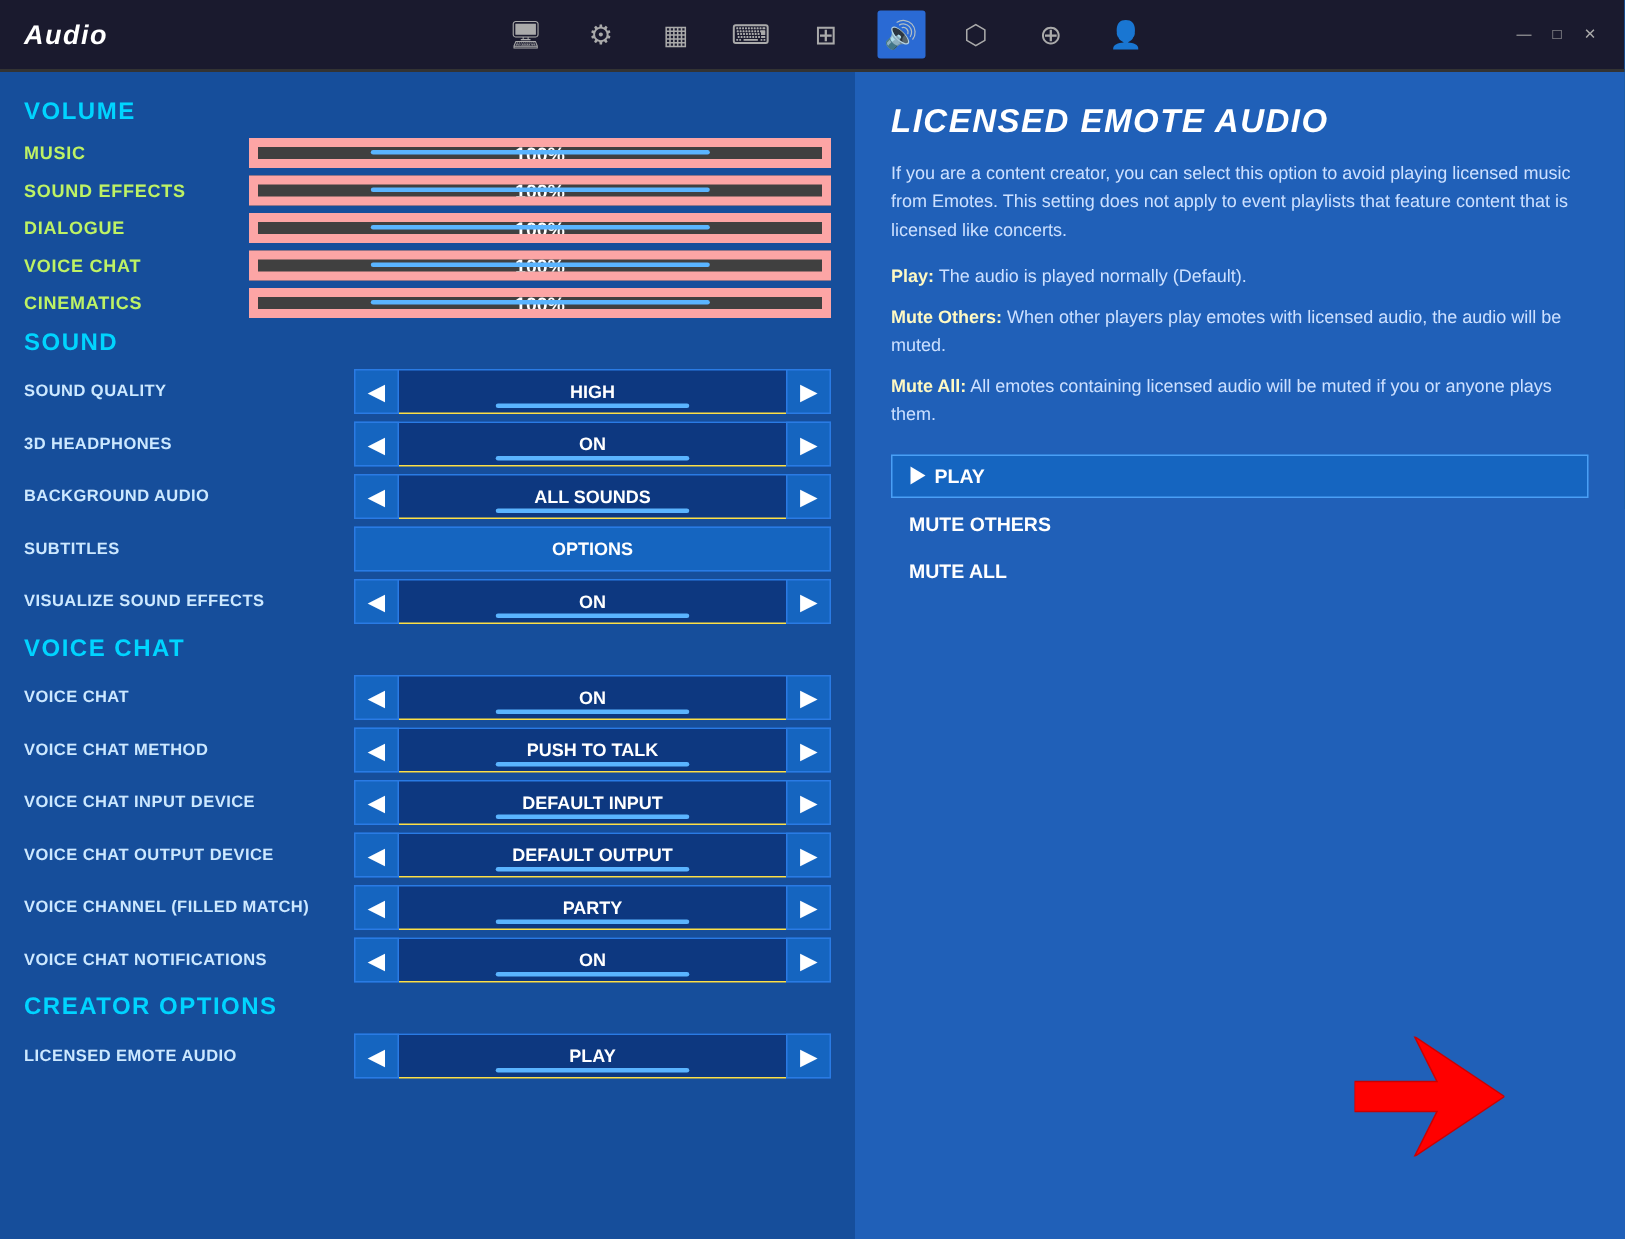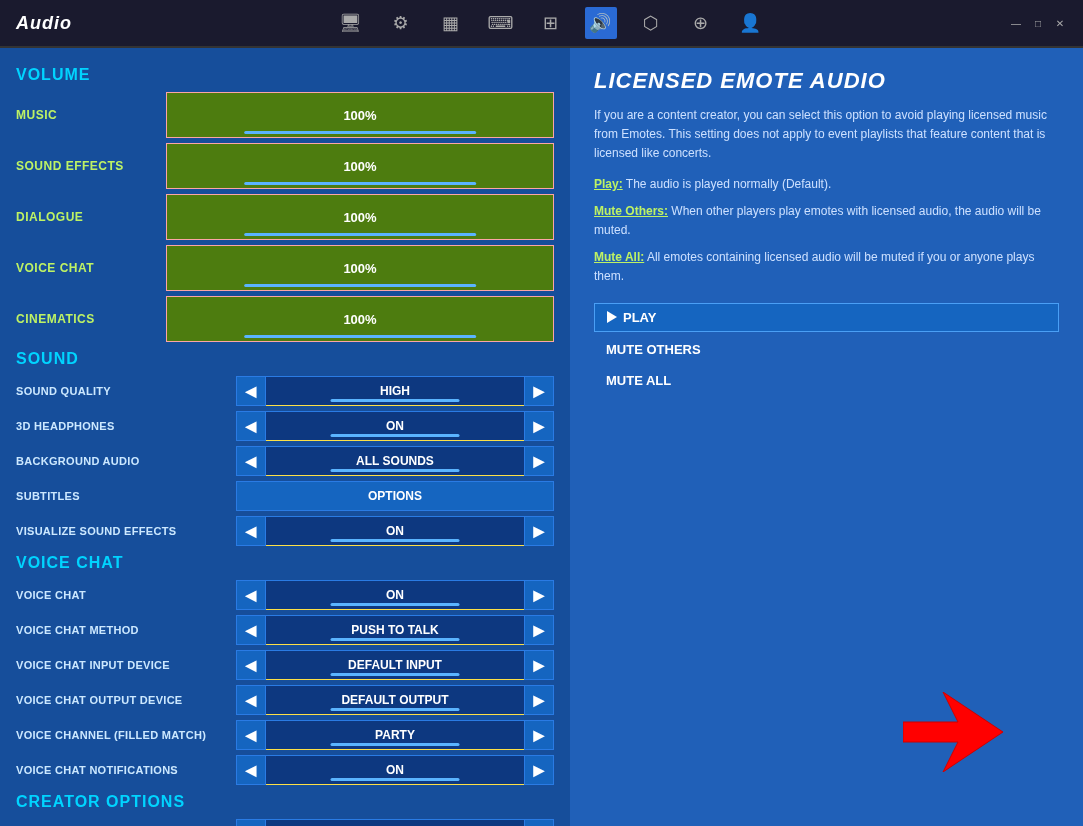--- a/index.html
+++ b/index.html
@@ -99,23 +99,23 @@
     }
     .vol-label {
       width: 150px;
       font-size: 12px;
       font-weight: 900;
       color: #bef264;
       letter-spacing: 0.5px;
     }
     .vol-bar {
       flex: 1;
-      height: 46px;
-      background: #4d7c0f;
-      border: 1px solid #fca5a5;
+      height: 20px;
+      background: #404040;
+      border: 6px solid #fca5a5;
       display: flex;
       align-items: center;
       justify-content: center;
       font-size: 13px;
       font-weight: 900;
       color: white;
       cursor: pointer;
       position: relative;
       overflow: hidden;
     }
@@ -226,23 +226,22 @@
       line-height: 1.6;
       margin-bottom: 11px;
     }
 
     .emote-option-desc {
       margin-bottom: 8px;
       font-size: 12px;
       line-height: 1.6;
     }
     .emote-option-desc .option-name {
-      color: #bef264;
-      font-weight: 900;
-      text-decoration: underline;
+      color: #fef9c3;
+      font-weight: 900;
     }
     .emote-option-desc .option-text {
       color: #cce0ff;
       text-align: right;
     }
 
     
     .option-list {
       margin-top: 16px;
     }

